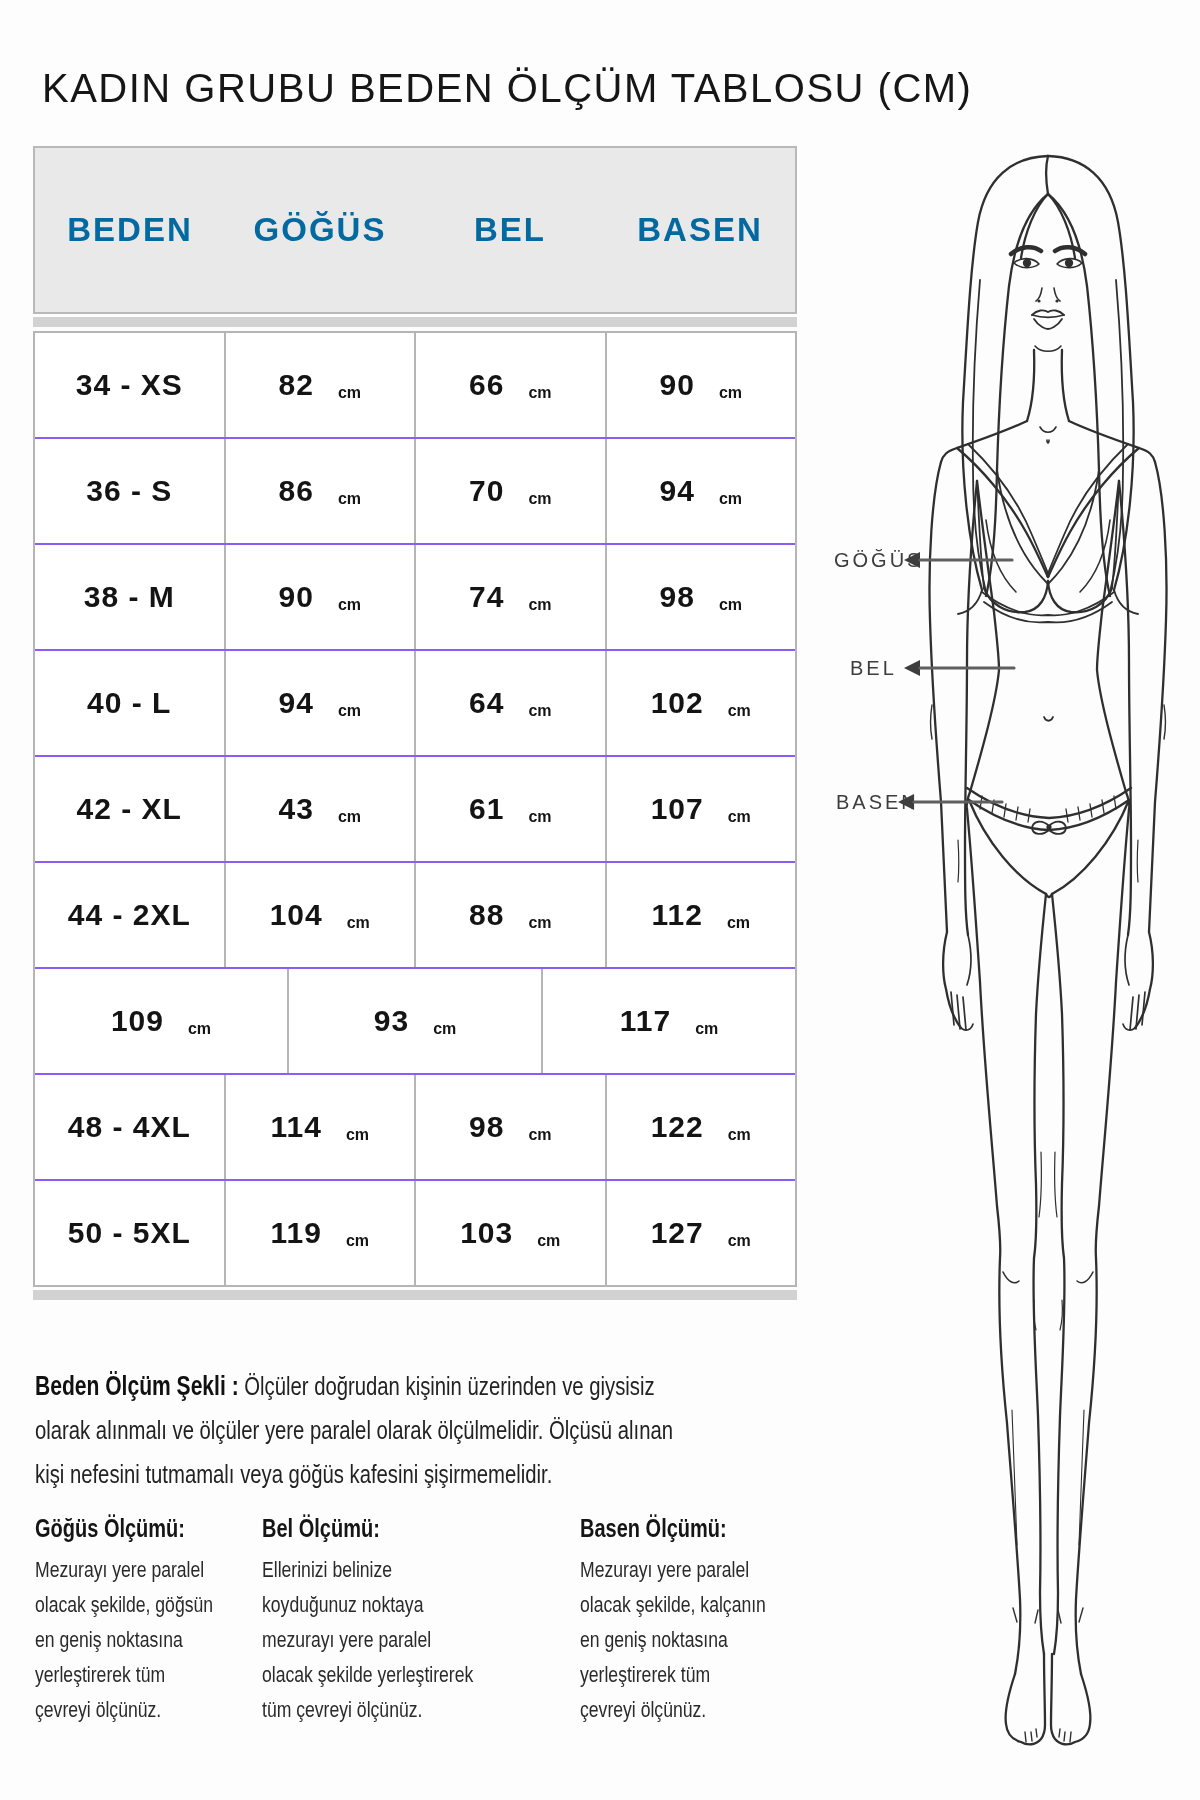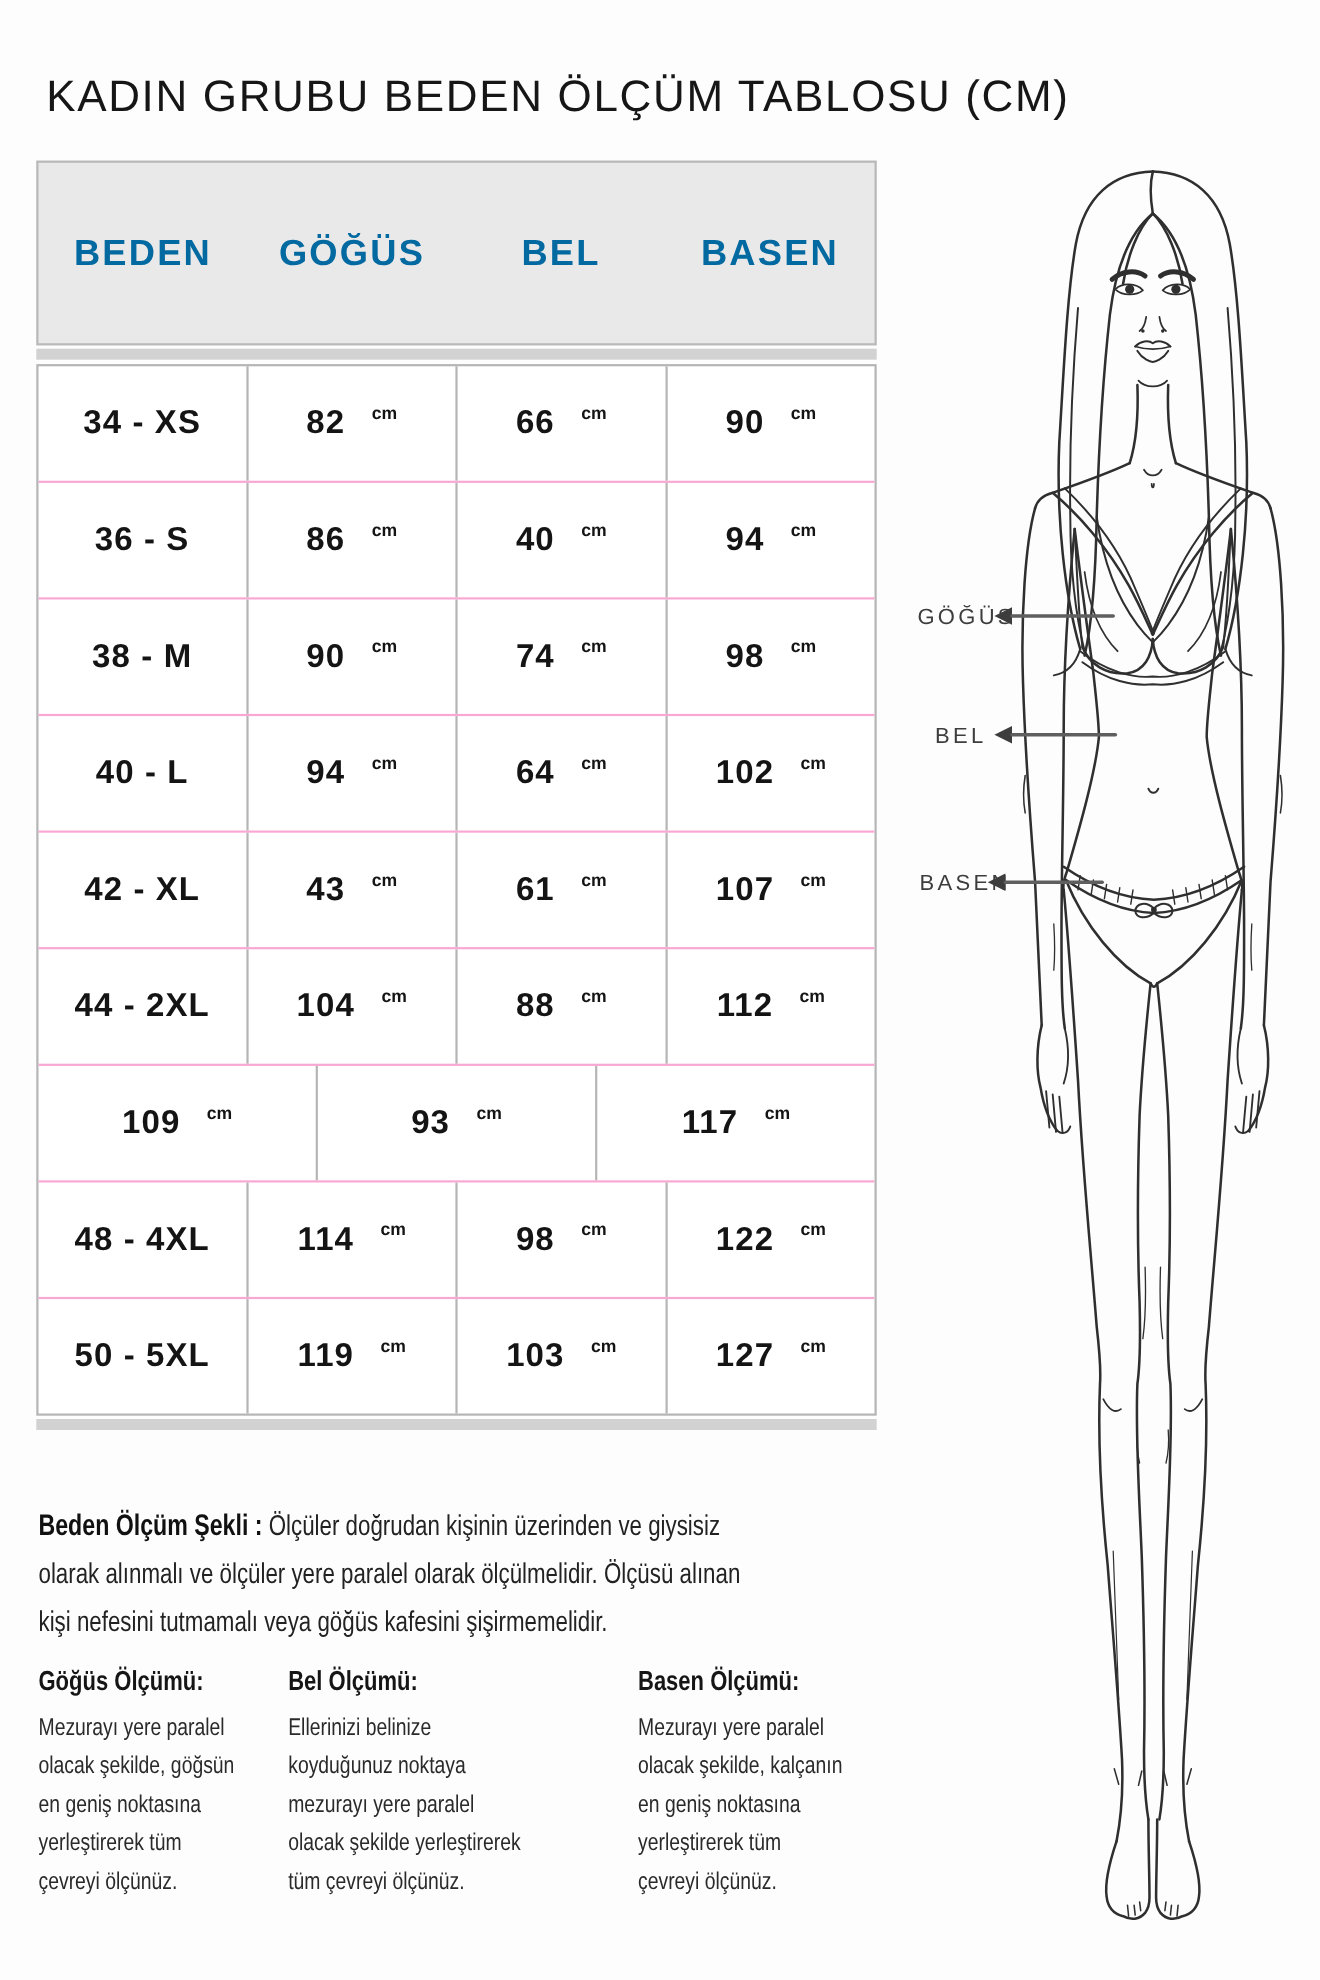--- a/index.html
+++ b/index.html
@@ -17,29 +17,29 @@
   .size-table{position:absolute;left:33px;top:146px;width:764px;}
   .st-header{
     display:flex;height:168px;box-sizing:border-box;align-items:center;
     background:#e9e9e9;border:2px solid #b9b9b9;
   }
   .st-header .hcell{
     flex:1;text-align:center;font-weight:700;font-size:33px;letter-spacing:2px;color:#0369a1;
   }
   .st-strip{height:10px;background:#d2d2d2;margin-top:3px;}
   .st-body{margin-top:4px;border:2px solid #b5b5b5;background:#fff;}
-  .st-row{display:flex;height:104px;border-top:2px solid #f9a8d4;}
+  .st-row{display:flex;height:104px;border-top:2px solid #8b5cf6;}
   .st-row:first-child{border-top:none;}
   .st-cell{
     flex:1;display:flex;align-items:center;justify-content:center;
     border-left:2px solid #b5b5b5;
     font-weight:700;font-size:30px;letter-spacing:1px;color:#141414;
   }
   .st-cell:first-child{border-left:none;}
-  .val-wrap{display:flex;align-items:flex-start;}
+  .val-wrap{display:flex;align-items:flex-end;}
   .unit{font-size:16px;font-weight:700;margin-left:24px;letter-spacing:0;}
   .st-bottom-strip{height:10px;background:#d2d2d2;margin-top:3px;}
   
   .note{
     position:absolute;left:35px;top:1364px;width:940px;
     font-size:26px;line-height:44px;color:#222;
     transform:scaleX(0.78);transform-origin:left top;white-space:nowrap;
   }
   .note b{font-size:27px;color:#111;}
   
@@ -103,21 +103,21 @@
           </span>
     </div>
     <div class="st-cell">
       <span class="val-wrap">
             <span class="num">86</span>
             <span class="unit">cm</span>
           </span>
     </div>
     <div class="st-cell">
       <span class="val-wrap">
-            <span class="num">40</span>
+            <span class="num">70</span>
             <span class="unit">cm</span>
           </span>
     </div>
     <div class="st-cell">
       <span class="val-wrap">
             <span class="num">94</span>
             <span class="unit">cm</span>
           </span>
     </div>
   </div>

